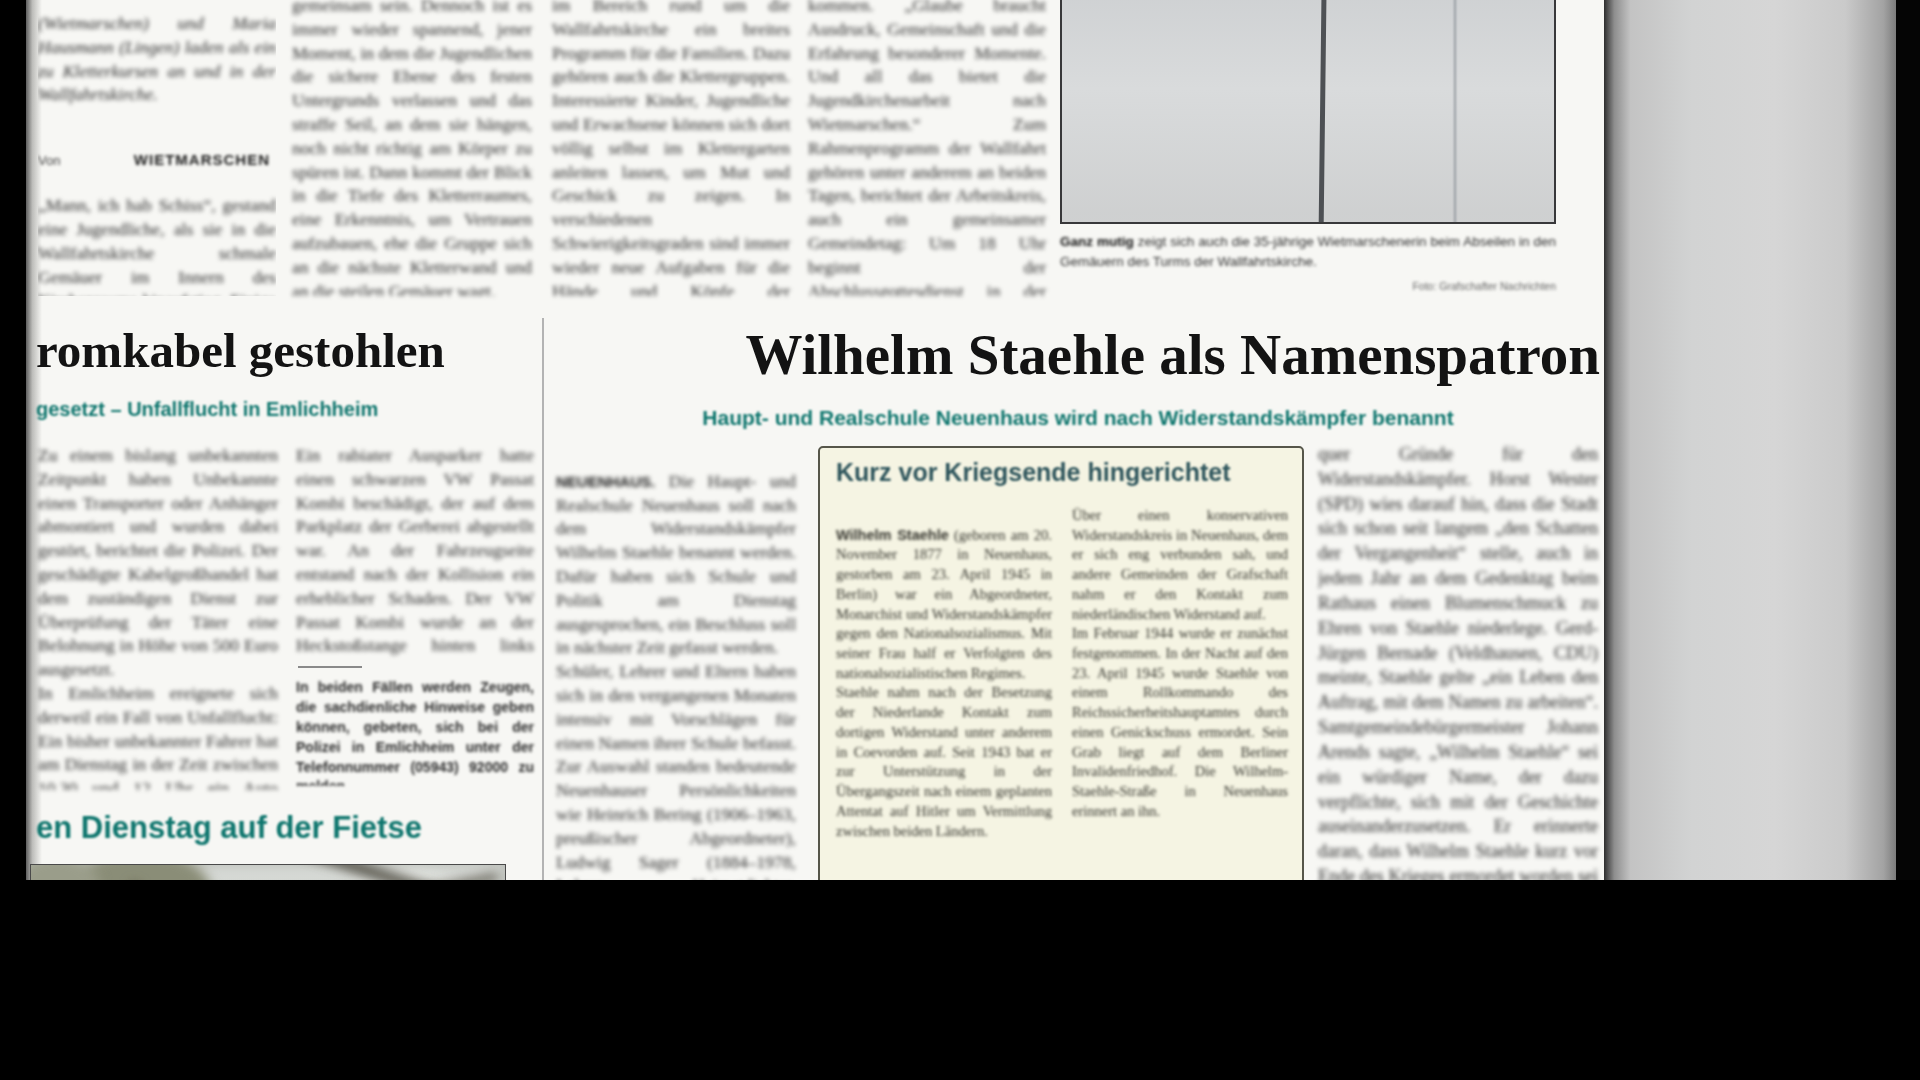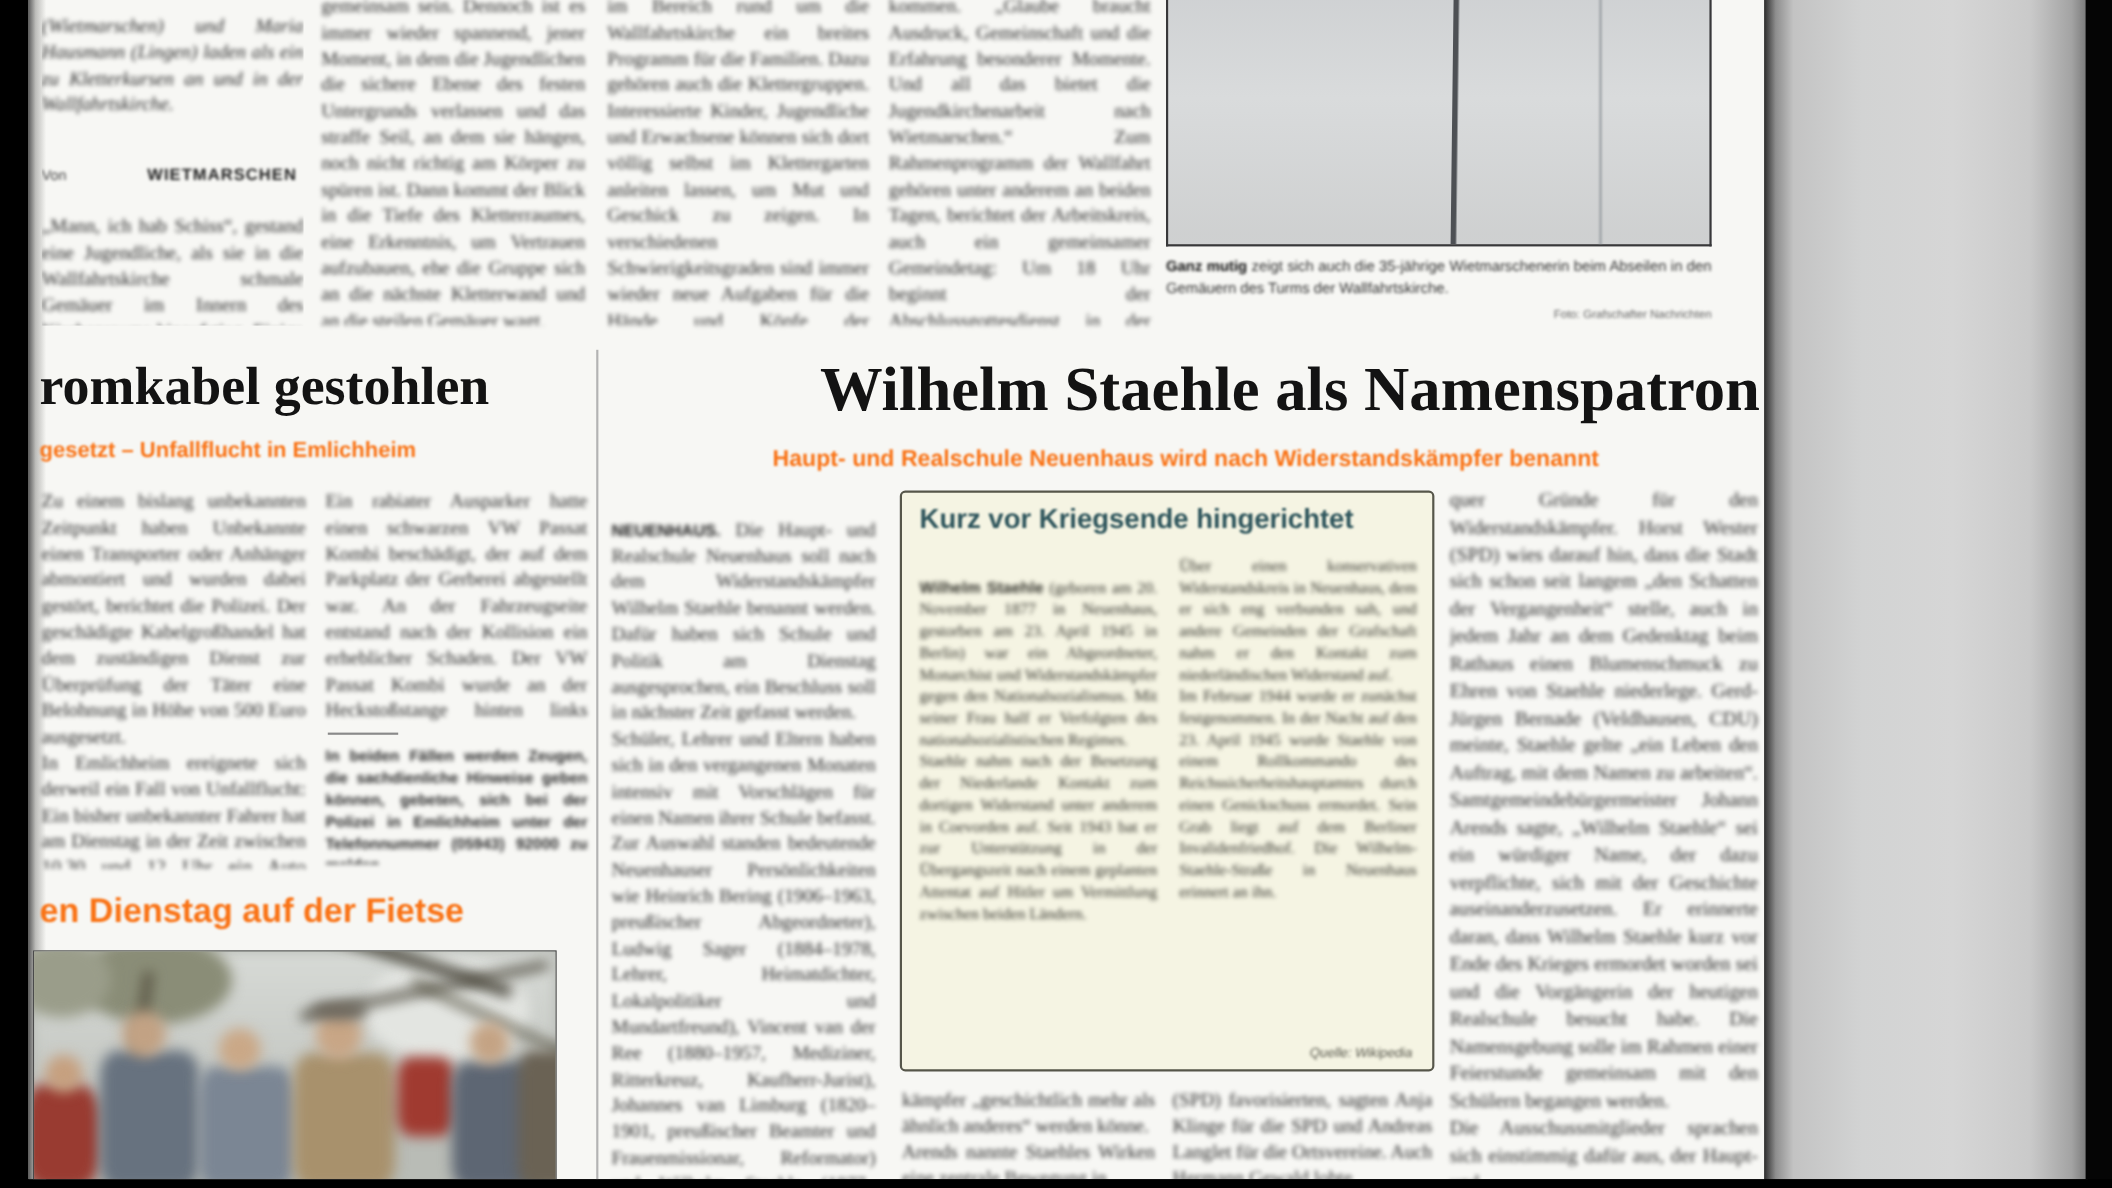--- a/index.html
+++ b/index.html
@@ -1,32 +1,32 @@
 <!DOCTYPE html>
 <html><head>
 <meta charset="utf-8">
 <style>
   html,body{margin:0;padding:0;background:#000;}
-  #stage{position:relative;width:1920px;height:1072px;background:#000;overflow:hidden;
+  #stage{position:relative;width:1920px;height:880px;background:#000;overflow:hidden;
          font-family:"Liberation Serif",serif;}
   .paper{position:absolute;left:26px;top:0;width:1578px;height:1080px;background:#f7f7f4;}
   .paper-edge-left{position:absolute;left:26px;top:0;width:16px;height:1080px;
          background:linear-gradient(90deg,#5e5e5e 0,#bdbdba 40%,#f7f7f4 100%);}
   .page-curl{position:absolute;left:1604px;top:0;width:294px;height:1080px;
          background:linear-gradient(90deg,#2e2e2e 0,#8e8e8e 3.5%,#c3c3c3 9%,#d2d3d3 30%,#d6d6d6 58%,#cacaca 82%,#a3a3a3 95%,#777 100%);}
   .black-right{position:absolute;left:1896px;top:0;width:24px;height:1080px;background:#050505;}
 
   .abs{position:absolute;}
   .col{position:absolute;text-align:justify;color:#2d2d2d;overflow:hidden;white-space:pre-line;}
   .serifbody{font-family:"Liberation Serif",serif;font-size:17.5px;line-height:1.36;filter:blur(2px);}
   .serifbody-lg{font-family:"Liberation Serif",serif;font-size:18px;line-height:1.38;filter:blur(2.1px);}
   .ital{font-style:italic;}
   .h1-serif{font-family:"Liberation Serif",serif;font-weight:700;color:#131313;
             filter:blur(0.7px);white-space:nowrap;line-height:1;}
-  .sub-sans{font-family:"Liberation Sans",sans-serif;font-weight:700;color:#f97316;
+  .sub-sans{font-family:"Liberation Sans",sans-serif;font-weight:700;color:#0f766e;
             filter:blur(1.1px);white-space:nowrap;}
   .byline{display:flex;justify-content:space-between;align-items:baseline;
           font-family:"Liberation Sans",sans-serif;filter:blur(1.4px);margin:26px 6px 8px 0;}
   .byline .von{font-size:13px;color:#444;}
   .byline .place{font-size:15px;font-weight:700;letter-spacing:1px;color:#1c1c1c;}
   .vrule{position:absolute;background:#b3b3b3;}
   .hrule{position:absolute;background:#8a8a8a;}
 
   .photo-top{position:absolute;left:1060px;top:0;width:496px;height:224px;background:#d9dbdc;
              border:2px solid #38383a;border-top:none;box-sizing:border-box;overflow:hidden;}

